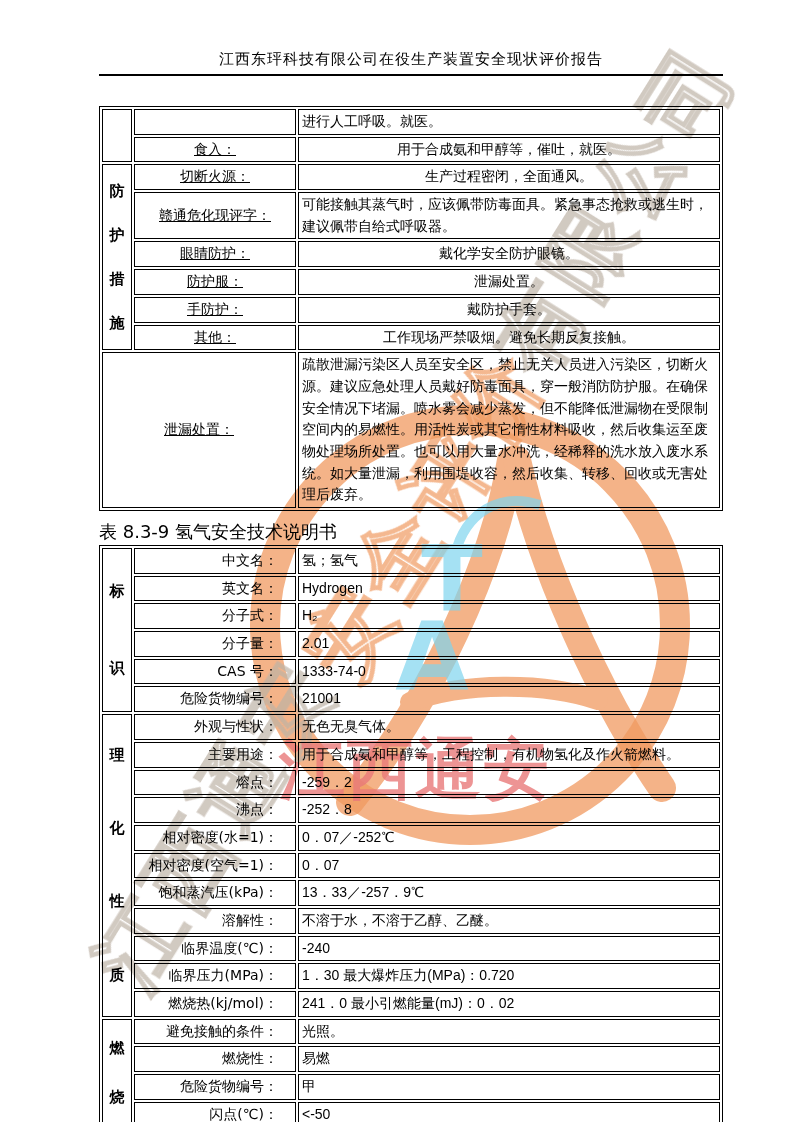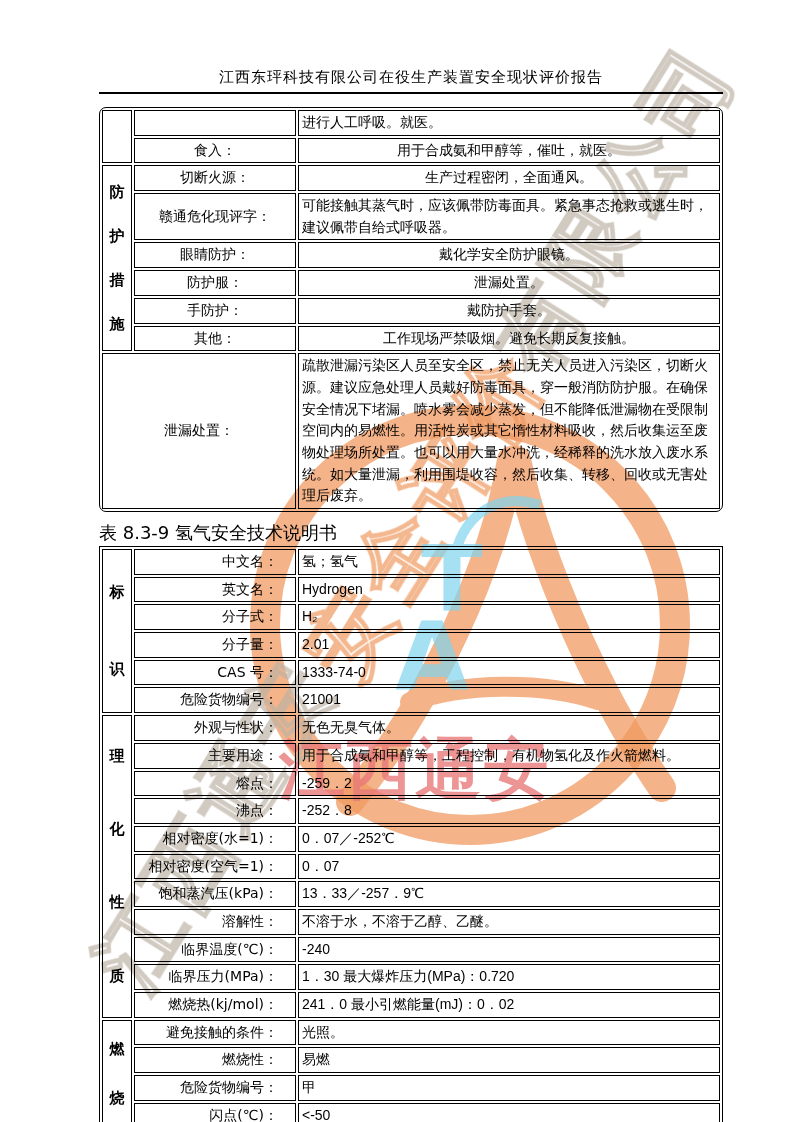--- a/index.html
+++ b/index.html
@@ -1,36 +1,36 @@
 <!DOCTYPE html>
 <html><head>
 <meta charset="utf-8">
 <style>
   html,body{margin:0;padding:0;}
   body{
     width:793px;height:1122px;position:relative;background:#ffffff;
     font-family:"DejaVu Sans",sans-serif;color:#000;overflow:hidden;
   }
   .content{position:absolute;left:99px;top:0;width:624px;}
-  .doc-header{padding-top:67px;}
+  .doc-header{padding-top:49px;}
   .doc-title{
     font-size:15px;line-height:20px;text-align:center;letter-spacing:1px;
     padding-bottom:5px;border-bottom:2px solid #000;
   }
   table.sheet{
     border-collapse:separate;border-spacing:2px;border:1px solid #000;
     width:624px;table-layout:fixed;background:#fff;
   }
-  table.t1{margin-top:13px;border-radius:7px;}
+  table.t1{margin-top:30px;}
   table.t2{margin-top:3px;}
   td{
     border:1px solid #000;font-size:14px;line-height:1.55;
     padding:1px 3px;height:20px;vertical-align:middle;word-break:break-all;
   }
-  td.lbl{text-align:center;padding:1px 4px;}
+  td.lbl{text-align:center;padding:1px 4px;text-decoration:underline;}
   td.lblr{text-align:right;padding:1px 17px 1px 2px;}
   td.val-l{text-align:left;}
   td.val-c{text-align:center;}
   td.mono{font-family:Liberation Sans, sans-serif;}
   td.vcell{position:relative;padding:0;}
   .vlabel{
     position:absolute;inset:4px 0;display:flex;flex-direction:column;
     justify-content:space-around;align-items:center;
     font-size:15px;font-weight:bold;line-height:1;
   }

